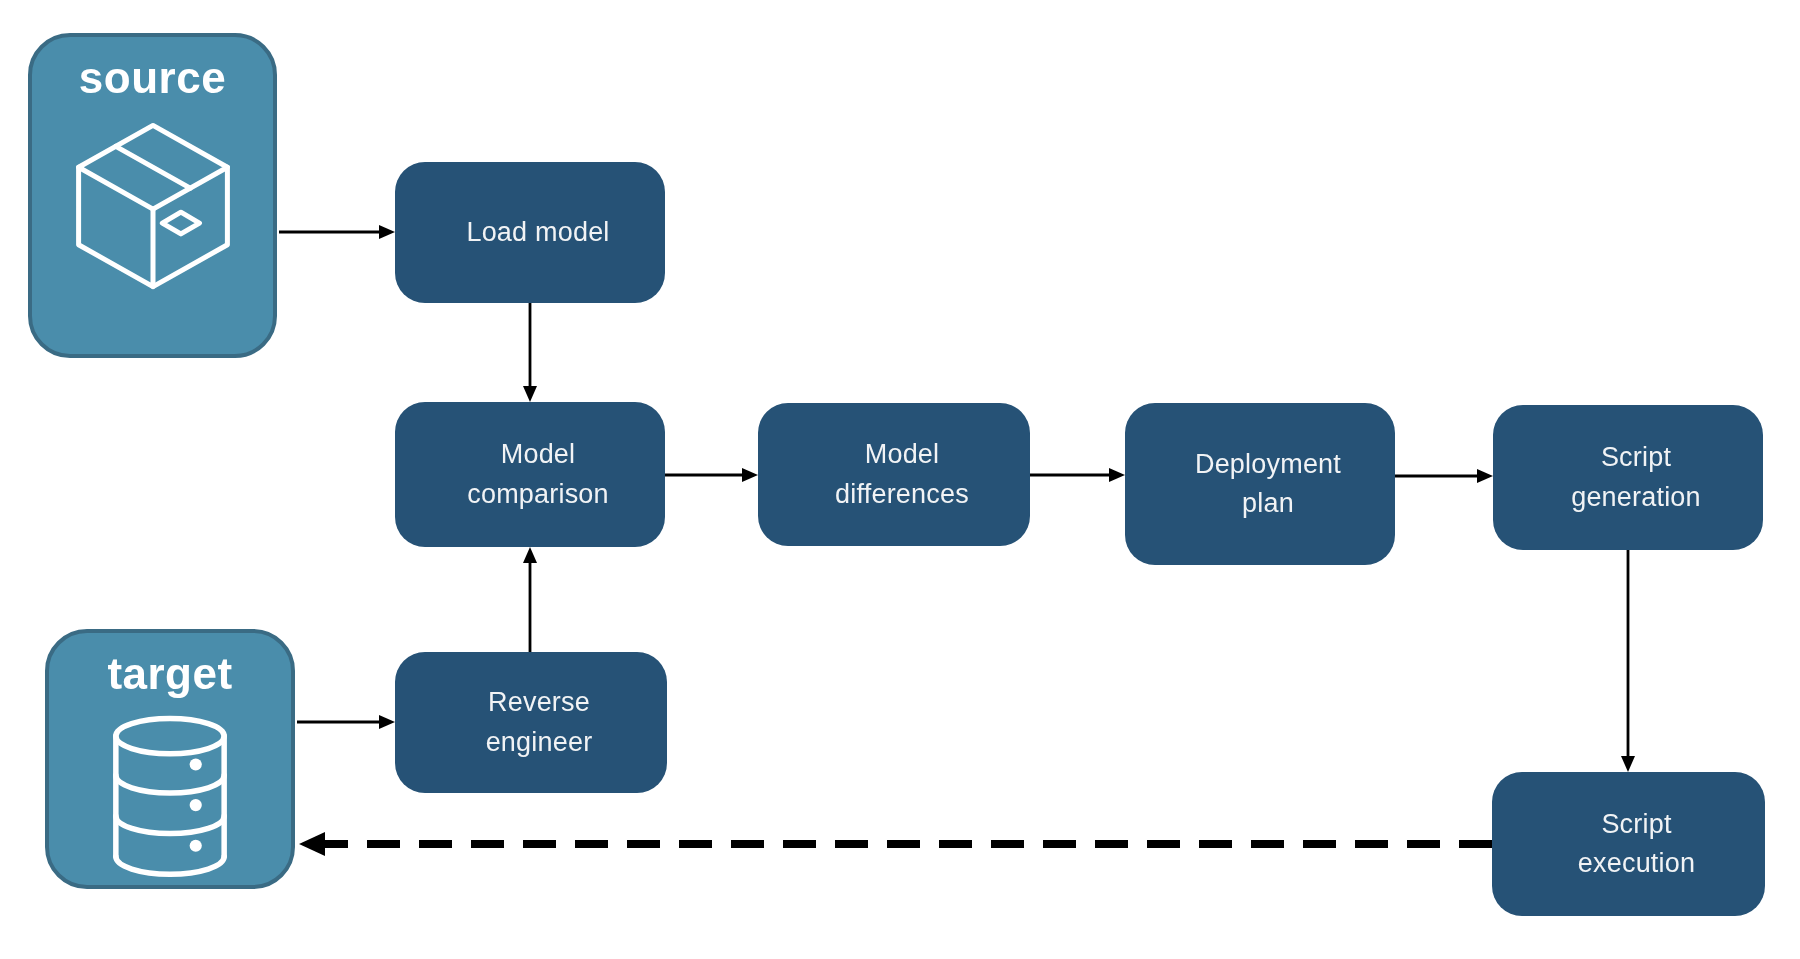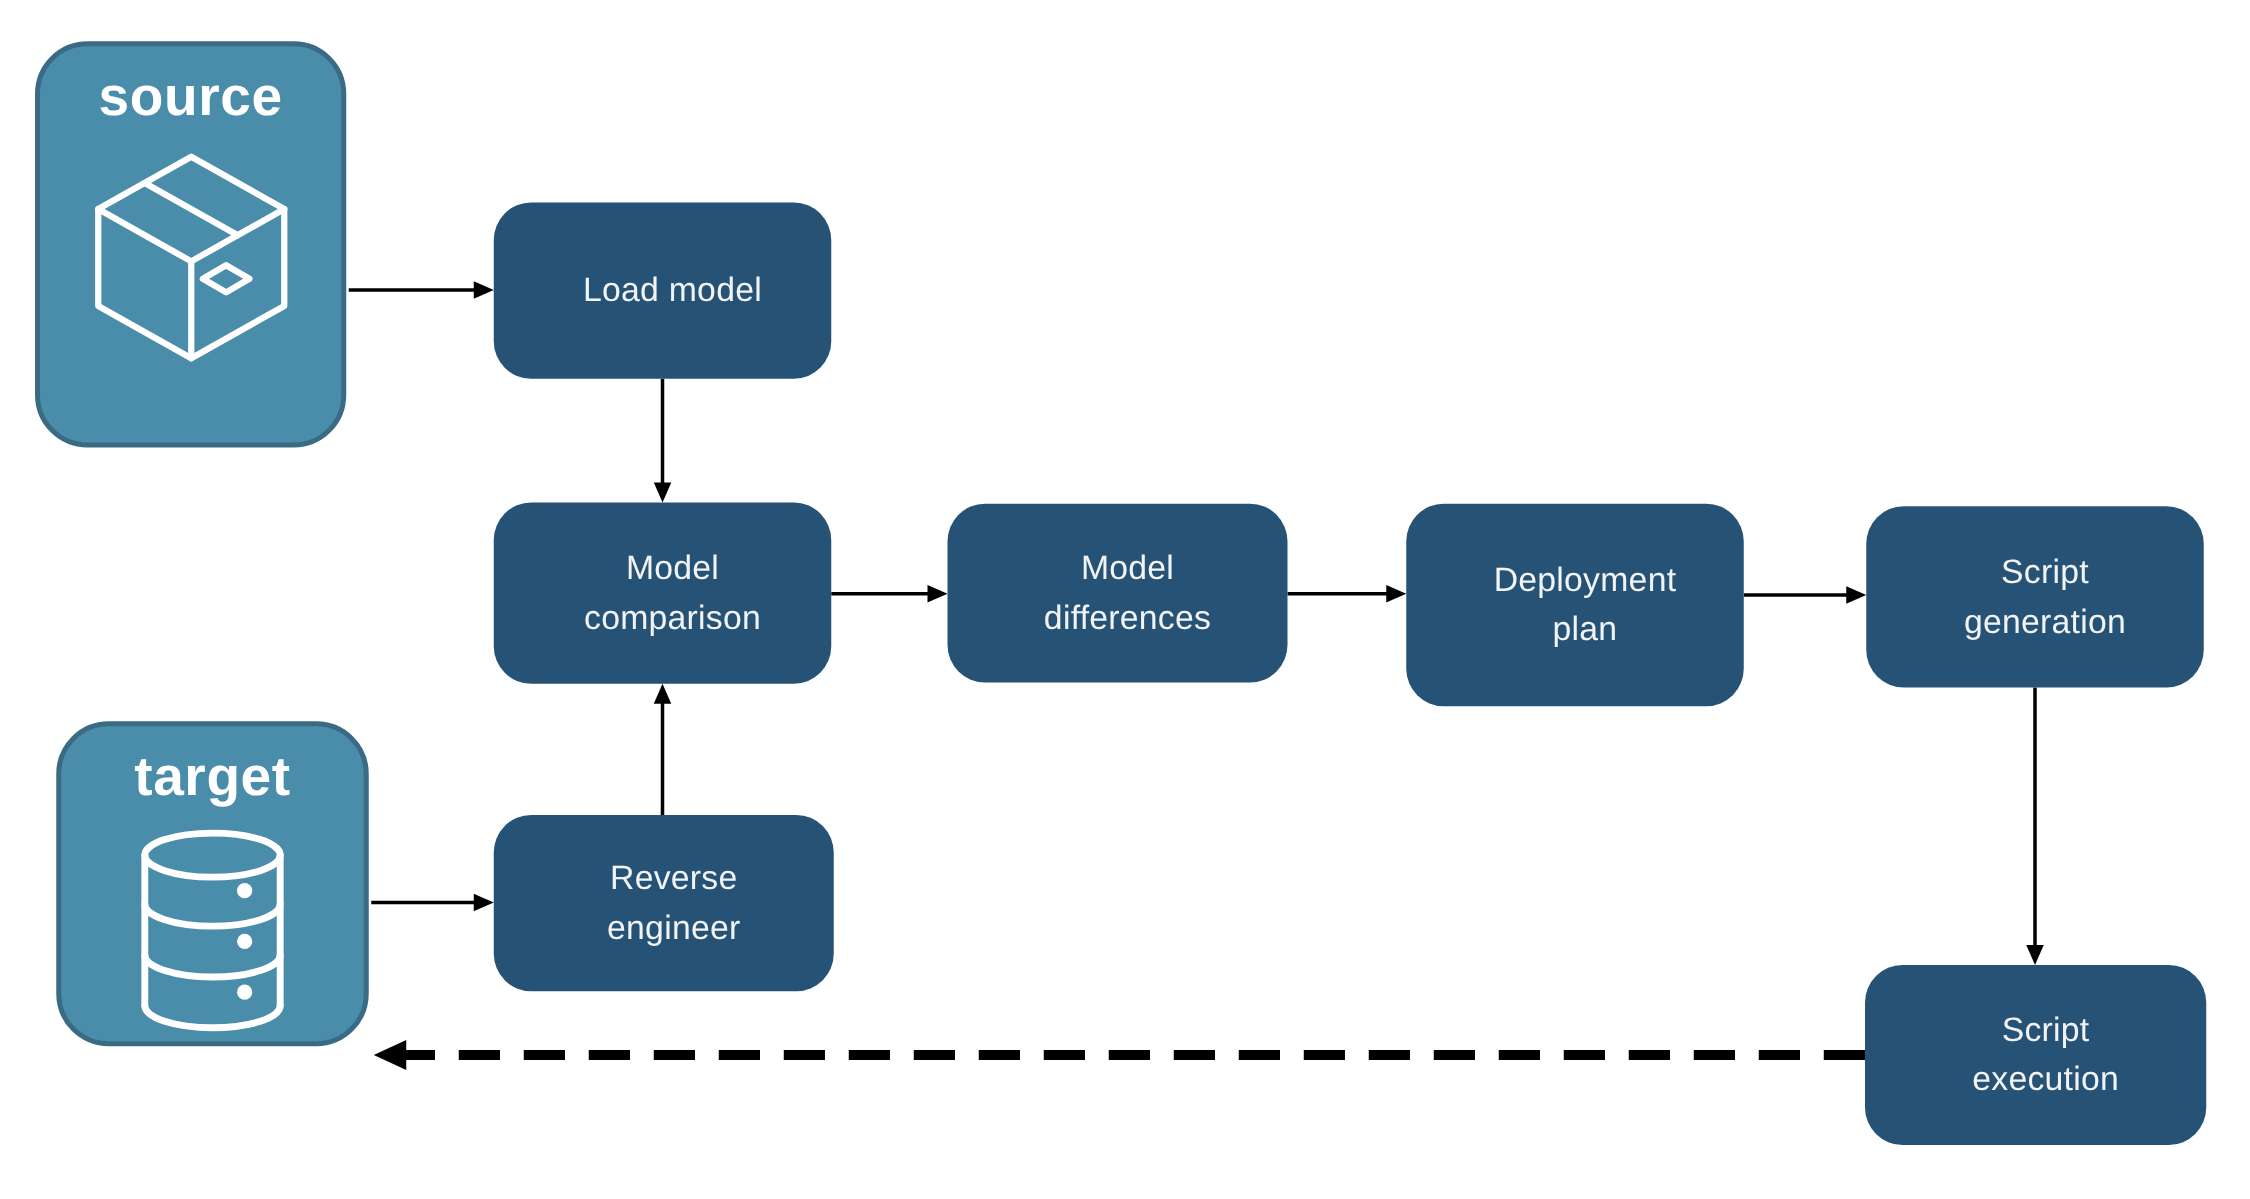--- a/index.html
+++ b/index.html
@@ -104,21 +104,21 @@
     <div class="endpoint-label">source</div>
     <svg class="ep-icon" width="186" height="186" viewBox="0 0 120 120" fill="none" stroke="#FFFFFF" stroke-width="5" stroke-linejoin="round" stroke-linecap="round">
       <path d="M60,8 L108,35 L60,62 L12,35 Z"></path>
       <path d="M12,35 L12,85 L60,112 L60,62"></path>
       <path d="M108,35 L108,85 L60,112"></path>
       <path d="M36,21.5 L84,48.5"></path>
       <path d="M78,64 L90,71 L78,78 L66,71 Z"></path>
     </svg>
   </div>
 
-  <div class="endpoint" style="left:45px;top:577px;width:250px;height:260px">
+  <div class="endpoint" style="left:45px;top:629px;width:250px;height:260px">
     <div class="endpoint-label">target</div>
     <svg class="ep-icon" width="160" height="196" viewBox="0 0 110 130" fill="none" stroke="#FFFFFF" stroke-width="5.5" stroke-linecap="round">
       <ellipse cx="55" cy="20" rx="40" ry="13"></ellipse>
       <path d="M15,20 L15,109"></path>
       <path d="M95,20 L95,109"></path>
       <path d="M15,109 A40,13 0 0 0 95,109"></path>
       <path d="M15,49 A40,13 0 0 0 95,49"></path>
       <path d="M15,79 A40,13 0 0 0 95,79"></path>
       <circle cx="74" cy="41" r="4.5" fill="#FFFFFF" stroke="none"></circle>
       <circle cx="74" cy="71" r="4.5" fill="#FFFFFF" stroke="none"></circle>

